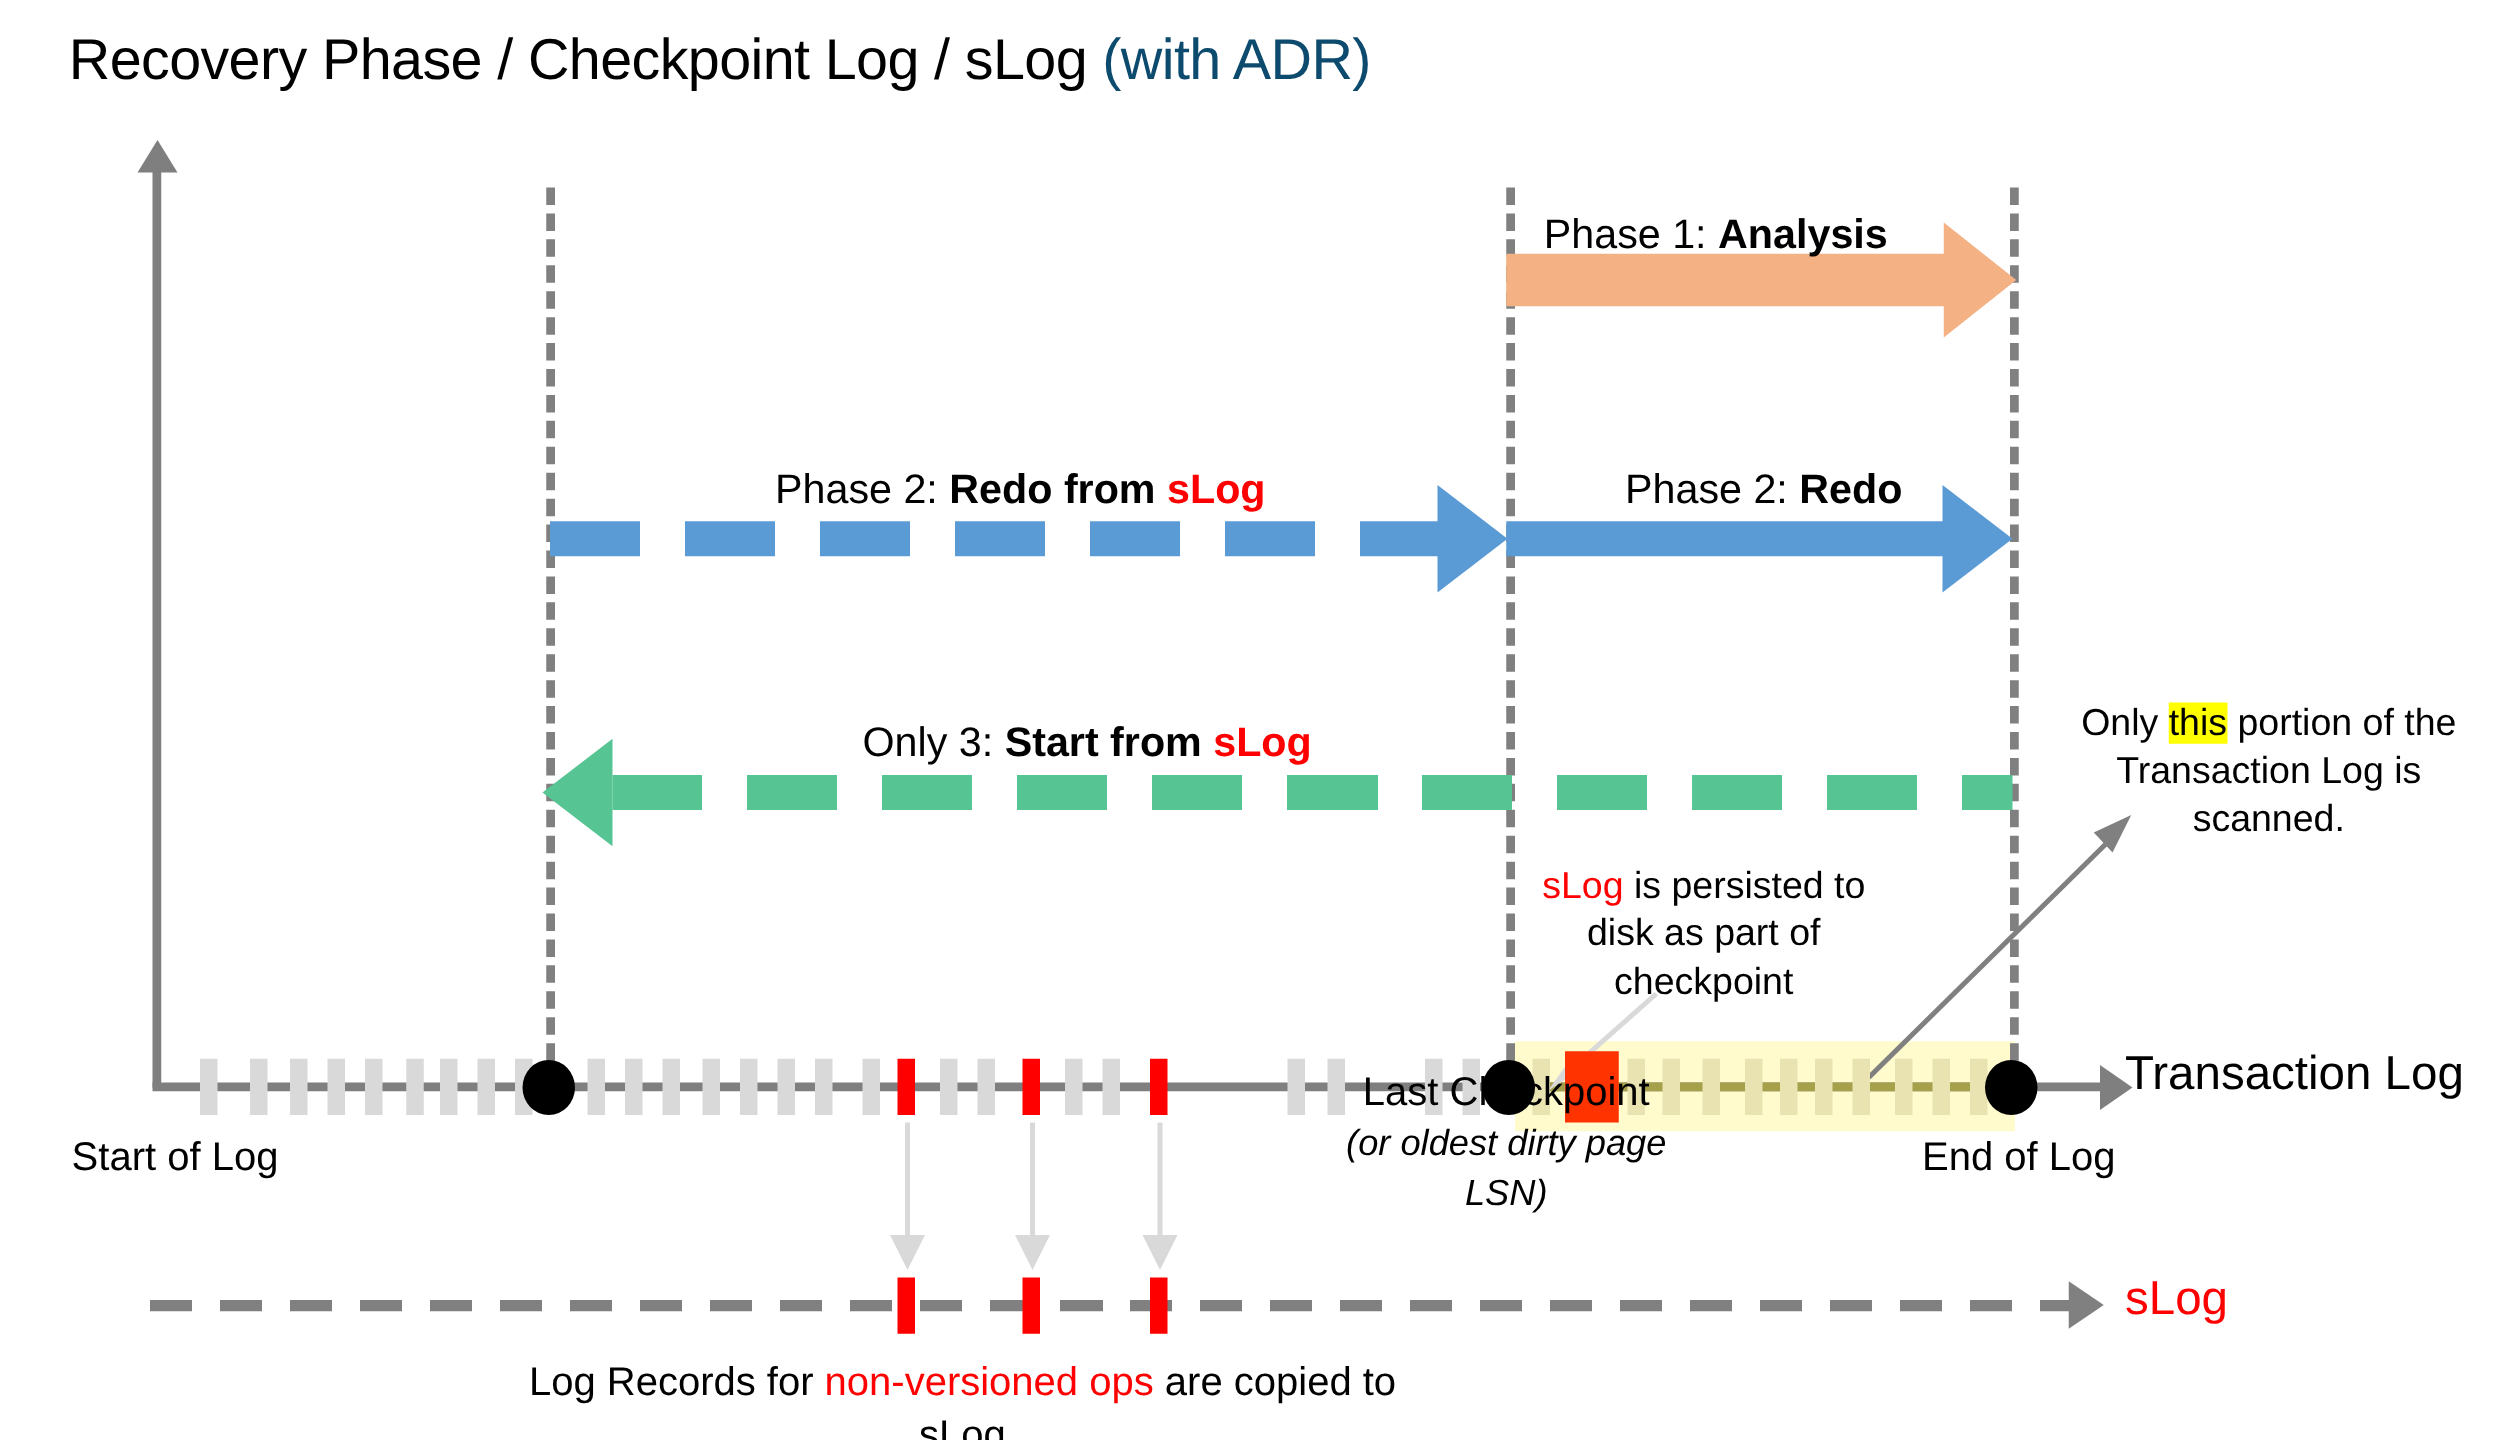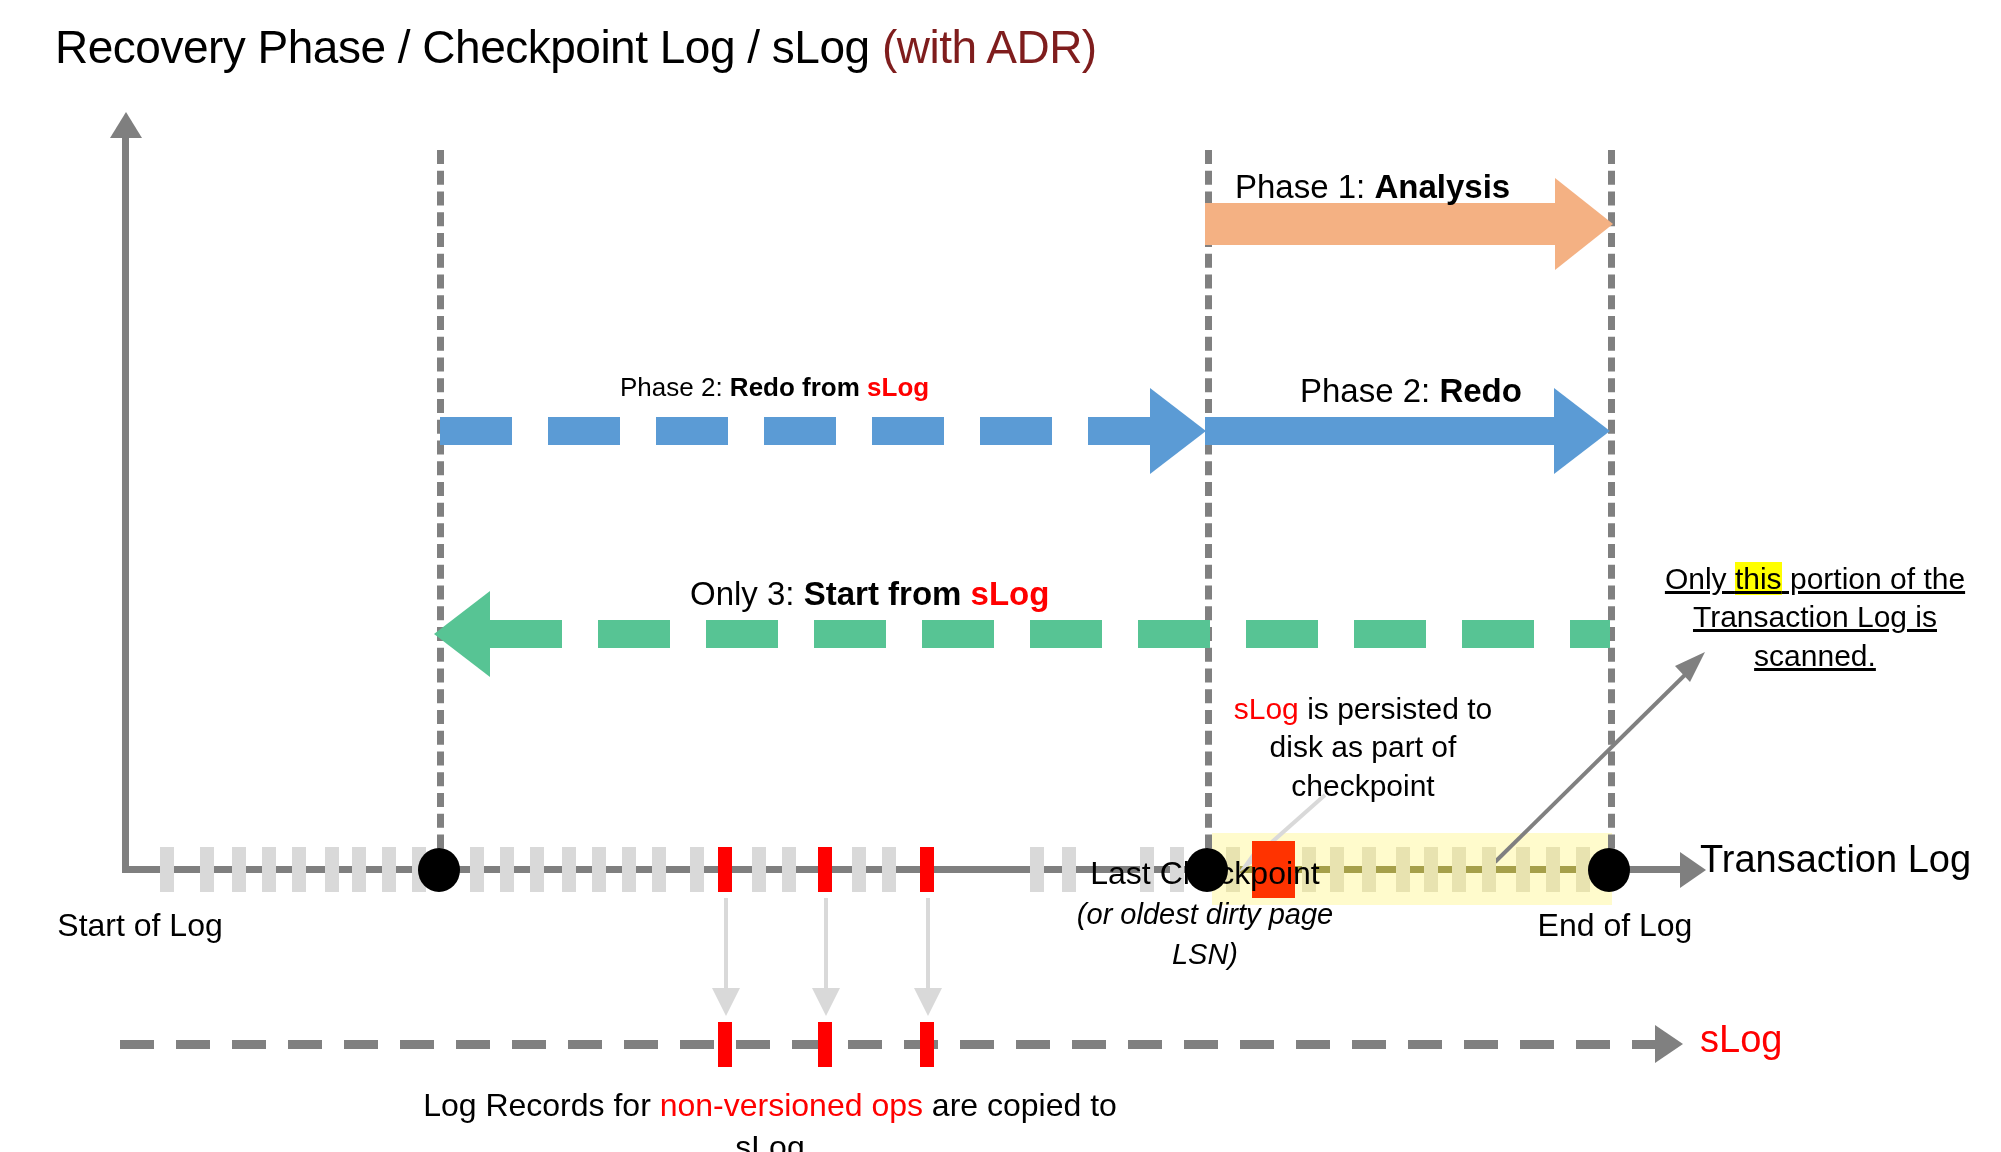--- a/index.html
+++ b/index.html
@@ -1,21 +1,21 @@
 <!DOCTYPE html>
 <html><head>
 <meta charset="utf-8">
 <style>
   html,body{margin:0;padding:0;background:#ffffff;}
   body{width:2001px;height:1152px;position:relative;overflow:hidden;
        font-family:"Liberation Sans","DejaVu Sans",sans-serif;color:#000;}
   .abs{position:absolute;}
   
   #title{left:55px;top:20px;font-size:46px;white-space:nowrap;letter-spacing:-0.5px;}
-  #title .adr{color:#7f1d1d;}
+  #title .adr{color:#0c4a6e;}
   
   #yaxis{left:122px;top:125px;width:7px;height:745px;background:#7F7F7F;}
   #yaxis-head{left:110px;top:112px;width:0;height:0;
       border-left:16px solid transparent;border-right:16px solid transparent;
       border-bottom:26px solid #7F7F7F;}
   #xaxis{left:122px;top:866px;height:7px;width:1565px;background:#7F7F7F;}
   #xaxis-head{left:1680px;top:852px;width:0;height:0;
       border-top:18px solid transparent;border-bottom:18px solid transparent;
       border-left:26px solid #7F7F7F;}
   
@@ -30,21 +30,21 @@
   #p1-head{left:1555px;top:178px;width:0;height:0;
       border-top:46px solid transparent;border-bottom:46px solid transparent;
       border-left:58px solid #F4B183;}
   #p1-label{left:1235px;top:168px;font-size:33px;white-space:nowrap;}
   
   #p2a-dashes{left:440px;top:417px;width:720px;height:28px;
       background:repeating-linear-gradient(to right,#5B9BD5 0 72px,transparent 72px 108px);}
   #p2a-head{left:1150px;top:388px;width:0;height:0;
       border-top:43px solid transparent;border-bottom:43px solid transparent;
       border-left:56px solid #5B9BD5;}
-  #p2a-label{left:620px;top:372px;font-size:26px;white-space:nowrap;}
+  #p2a-label{left:620px;top:372px;font-size:33px;white-space:nowrap;}
   
   #p2b-bar{left:1205px;top:417px;width:355px;height:28px;background:#5B9BD5;}
   #p2b-head{left:1554px;top:388px;width:0;height:0;
       border-top:43px solid transparent;border-bottom:43px solid transparent;
       border-left:56px solid #5B9BD5;}
   #p2b-label{left:1300px;top:372px;font-size:33px;white-space:nowrap;}
   
   #p3-dashes{left:490px;top:620px;width:1120px;height:28px;
       background:repeating-linear-gradient(to right,#57C494 0 72px,transparent 72px 108px);}
   #p3-head{left:434px;top:591px;width:0;height:0;
@@ -53,21 +53,21 @@
   #p3-label{left:690px;top:575px;font-size:33px;white-space:nowrap;}
   
   .b{font-weight:bold;}
   .red{color:#FF0000;}
   .hl{background:#FFFF00;}
   .ital{font-style:italic;}
   
   #ckpt-note{left:1228px;top:690px;width:270px;font-size:30px;
       text-align:center;line-height:1.28;}
   #scan-note{left:1640px;top:560px;width:350px;font-size:30px;
-      text-align:center;line-height:1.28;text-decoration:underline;}
+      text-align:center;line-height:1.28;}
   
   svg.leader{position:absolute;overflow:visible;}
   
   .rec{position:absolute;top:847px;width:14px;height:45px;background:#D9D9D9;}
   .rec.red{background:#FF0000;}
   .rec.band{background:#E8E3B0;}
   .rec.orange{background:#FF3300;top:841px;width:43px;height:57px;}
   .dot{position:absolute;top:848px;width:42px;height:44px;border-radius:50%;
        background:#000;}
   

